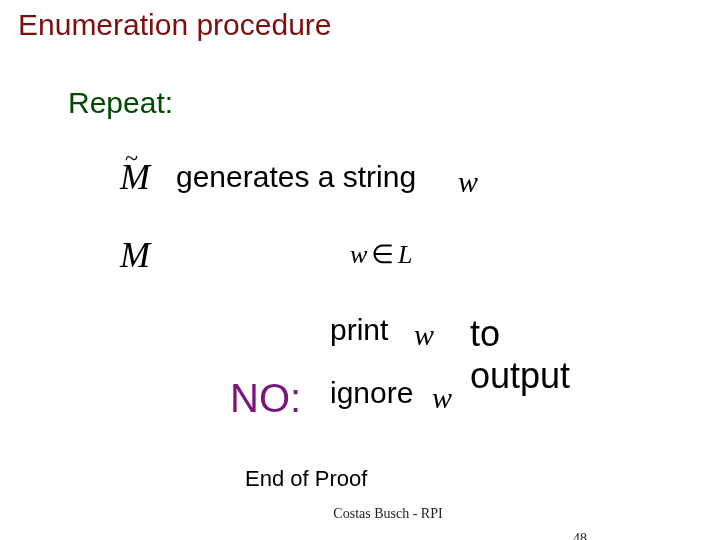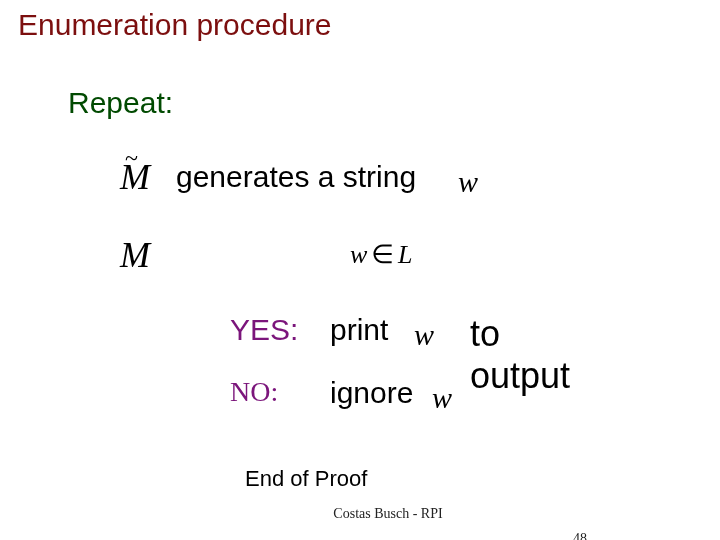--- a/index.html
+++ b/index.html
@@ -113,23 +113,22 @@
   .yes-tail {
     position: absolute;
     left: 470px;
     top: 313px;
     font-size: 36px;
   }
   .no-label {
     position: absolute;
     left: 230px;
     top: 376px;
-    font-size: 28px;
+    font-size: 40px;
     color: #7b157b;
-    font-family: Liberation Serif, serif;
   }
   .no-text {
     position: absolute;
     left: 330px;
     top: 376px;
     font-size: 30px;
   }
   .w3 {
     position: absolute;
     left: 432px;
@@ -176,21 +175,20 @@
   <div class="tilde">~</div>
   <div class="m-tilde">M</div>
   <div class="generates">generates a string</div>
   <div class="w1">w</div>
 
   <div class="m-plain">M</div>
   <div class="wel">
     <span>w</span><span class="in">∈</span><span>L</span>
   </div>
 
-  <div class="yes-label">YES:</div>
   <div class="yes-text">print</div>
   <div class="w2">w</div>
   <div class="yes-tail">to output</div>
 
   <div class="no-label">NO:</div>
   <div class="no-text">ignore</div>
   <div class="w3">w</div>
 
   <div class="endproof">End of Proof</div>
 

